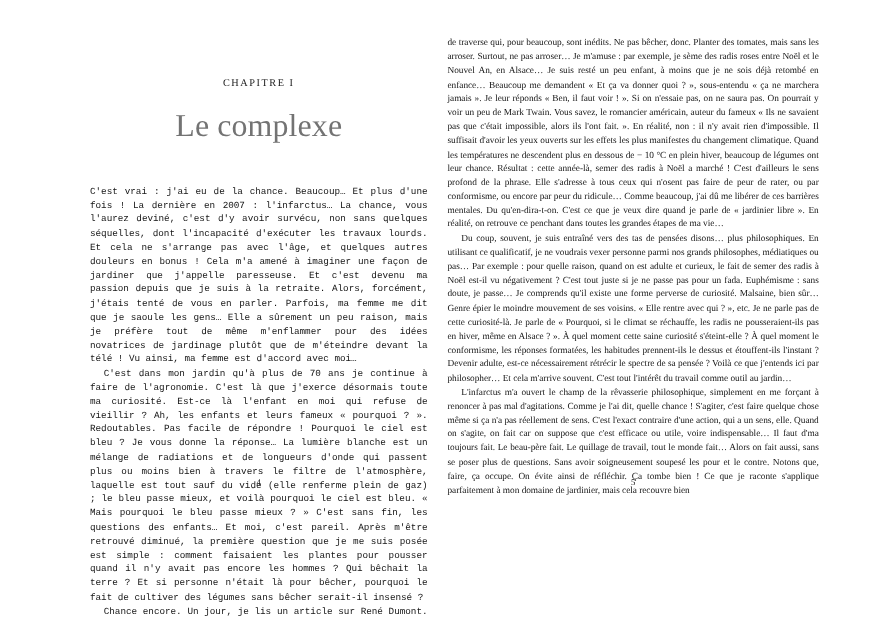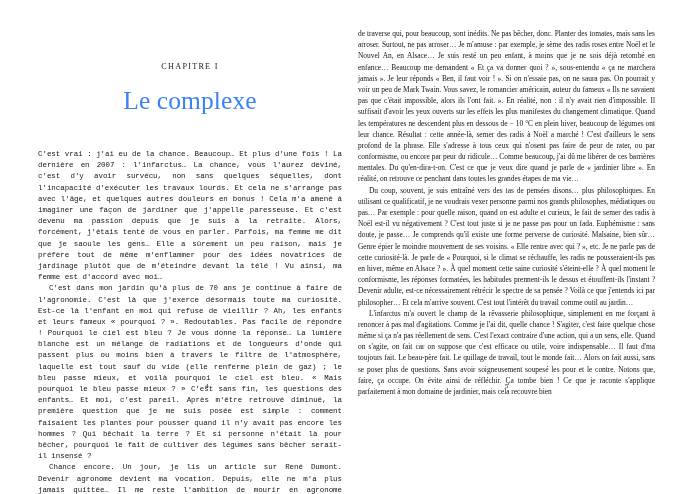--- a/index.html
+++ b/index.html
@@ -22,21 +22,21 @@
     display: flex;
     box-sizing: border-box;
   }
   .page {
     position: relative;
     height: 407px;
     box-sizing: border-box;
   }
   .page-left {
     width: 350px;
-    padding: 0 8px 0 38px;
+    padding: 0 8px 0 72px;
   }
   .page-right {
     width: 350px;
     padding: 0 45px 0 8px;
   }
   .chapter-label {
     text-align: center;
     font-size: 8.2px;
     letter-spacing: 1.25px;
     font-variant: small-caps;
@@ -47,21 +47,21 @@
     font-family: "Liberation Serif", "DejaVu Serif", serif;
   }
   .chapter-title {
     margin: 0;
     padding-top: 14px;
     text-align: center;
     font-size: 25.5px;
     line-height: 1.22;
     font-weight: normal;
     letter-spacing: 0.1px;
-    color: #3b82f6;
+    color: #737373;
   }
   .chapter-title .tl {
     display: block;
   }
   .body-block {
     margin: 0;
     text-align: justify;
     hyphens: auto;
     -webkit-hyphens: auto;
   }

